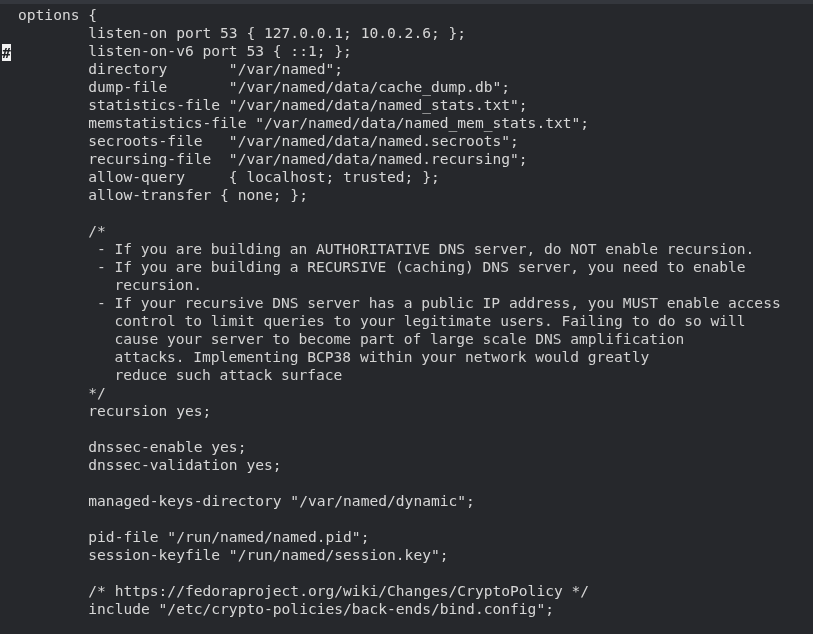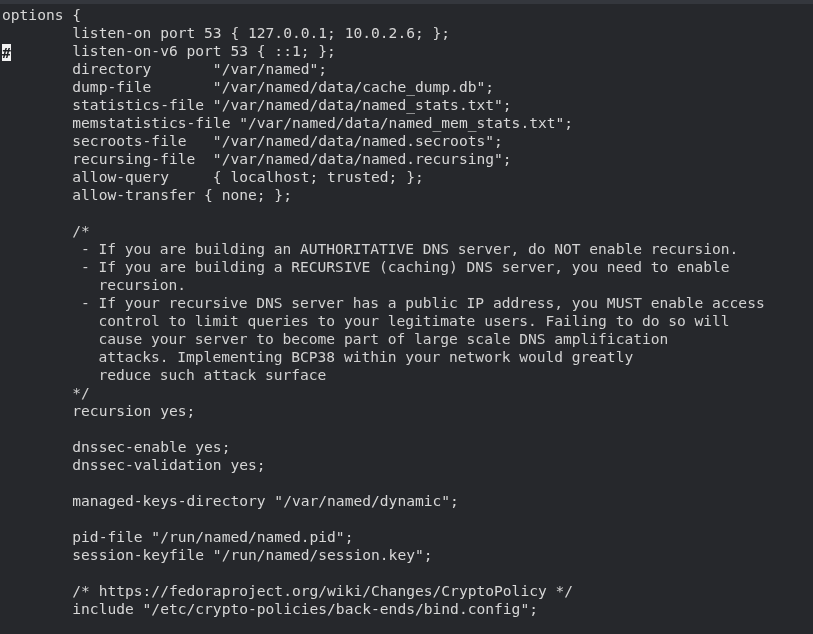--- a/index.html
+++ b/index.html
@@ -31,21 +31,21 @@
     height: 4px;
     background: #34373d;
   }
 
   #text-area {
     position: absolute;
     top: 4px;
     left: 0;
     width: 813px;
     height: 630px;
-    padding: 2px 0 0 2px;
+    padding: 2px 0 0 18px;
     box-sizing: border-box;
     white-space: pre;
   }
 
   .line {
     height: 18px;
     white-space: pre;
   }
 
   

